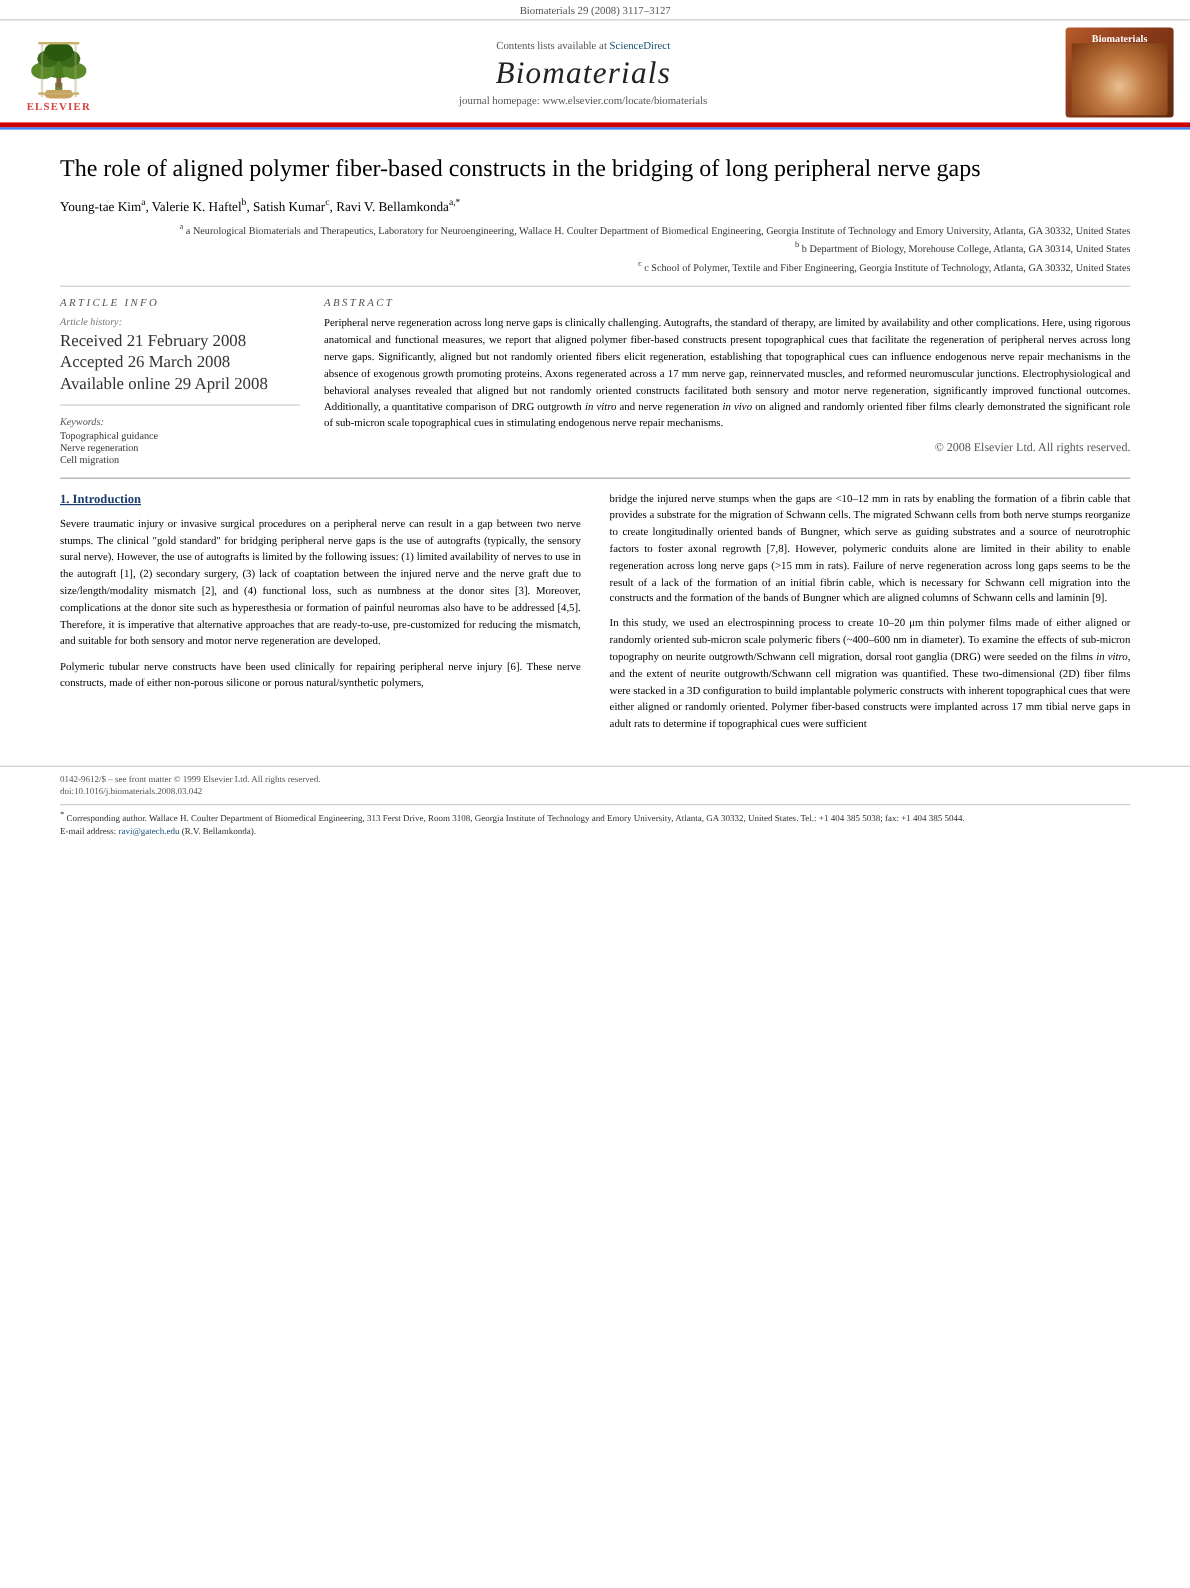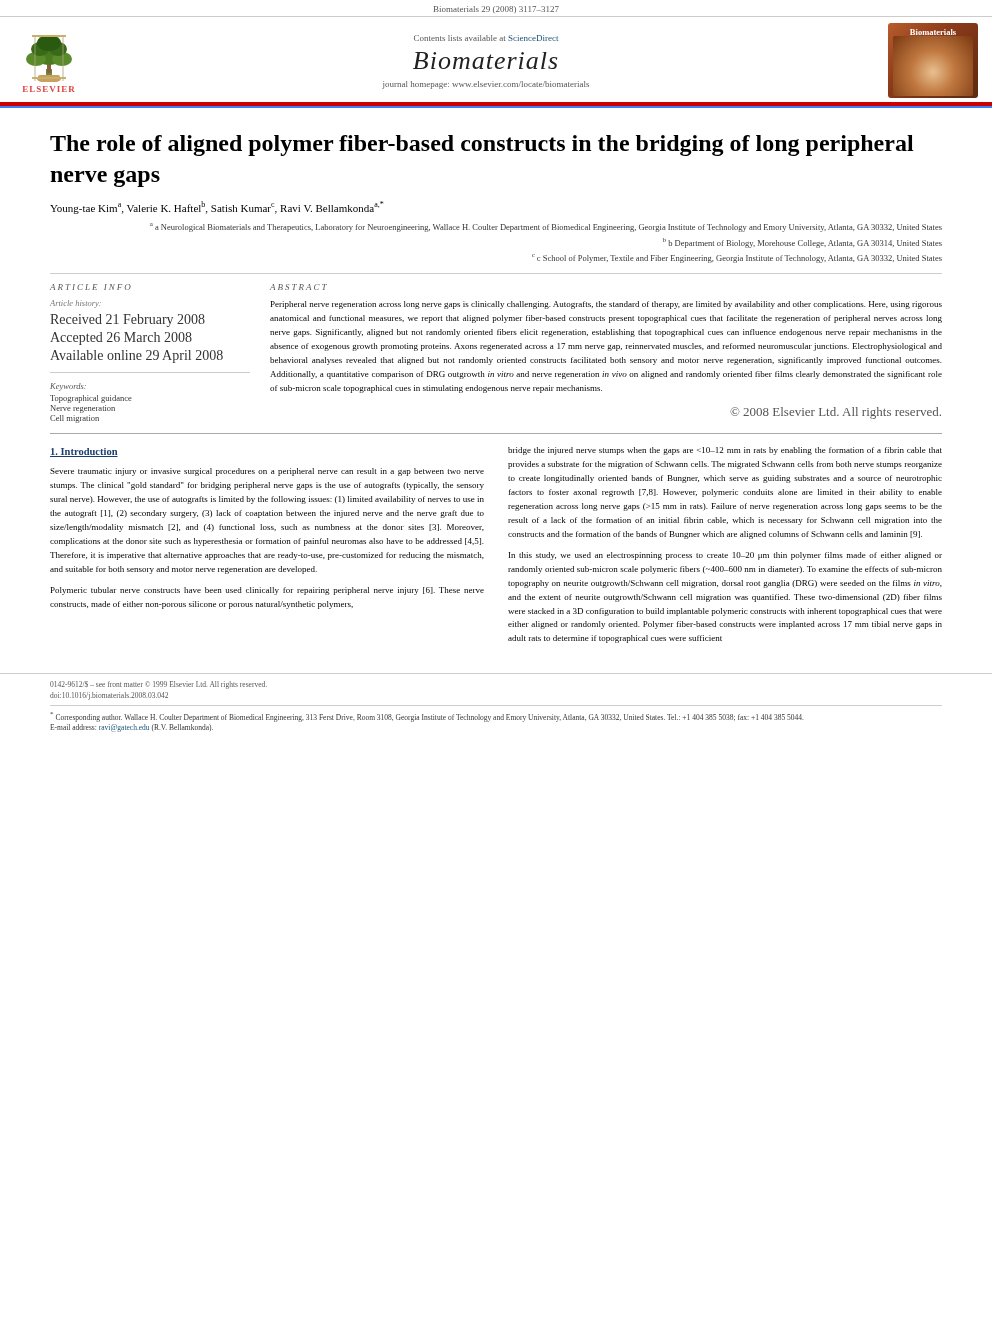--- a/index.html
+++ b/index.html
@@ -87,22 +87,22 @@
 
     
     .red-bar { height: 4px; background: #c00; }
 
     
     .main-content {
       padding: 16px 50px 16px 50px;
     }
 
     .article-title {
-      font-size: 24px;
-      font-weight: bold;
+      font-size: 20px;
+      font-weight: normal;
       color: #000;
       line-height: 1.3;
       margin-bottom: 10px;
       margin-top: 4px;
     }
 
     .authors {
       font-size: 11px;
       color: #000;
       margin-bottom: 6px;
@@ -173,21 +173,21 @@
 
     .abstract-text {
       font-size: 9px;
       color: #000;
       line-height: 1.55;
       text-align: justify;
     }
     .abstract-text i { font-style: italic; }
 
     .copyright-line {
-      font-size: 13px;
+      font-size: 10px;
       color: #555;
       text-align: right;
       margin-top: 8px;
     }
 
     
     .bottom-divider { border: none; border-top: 1px solid #aaa; margin: 10px 0; }
 
     .two-col-body {
       display: flex;

